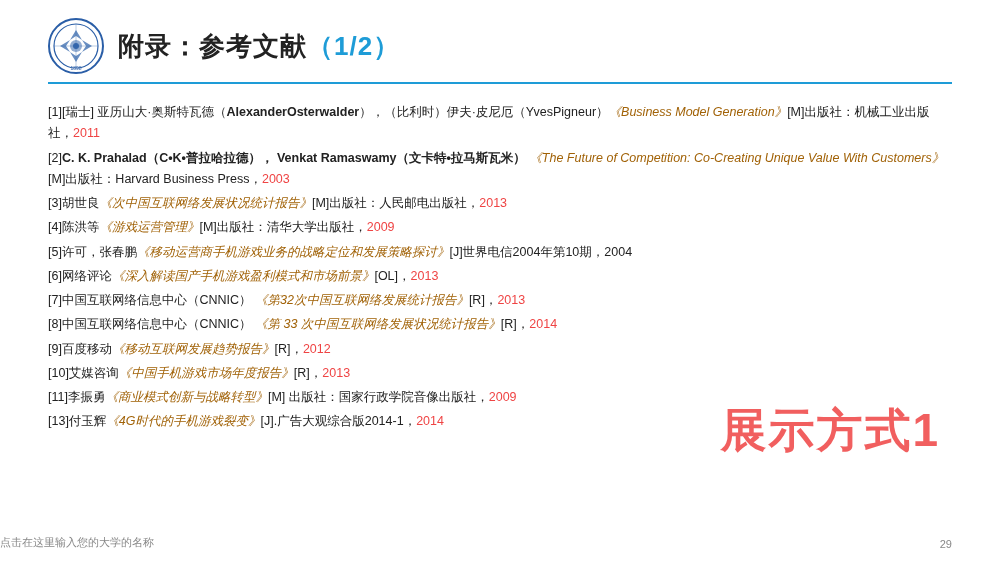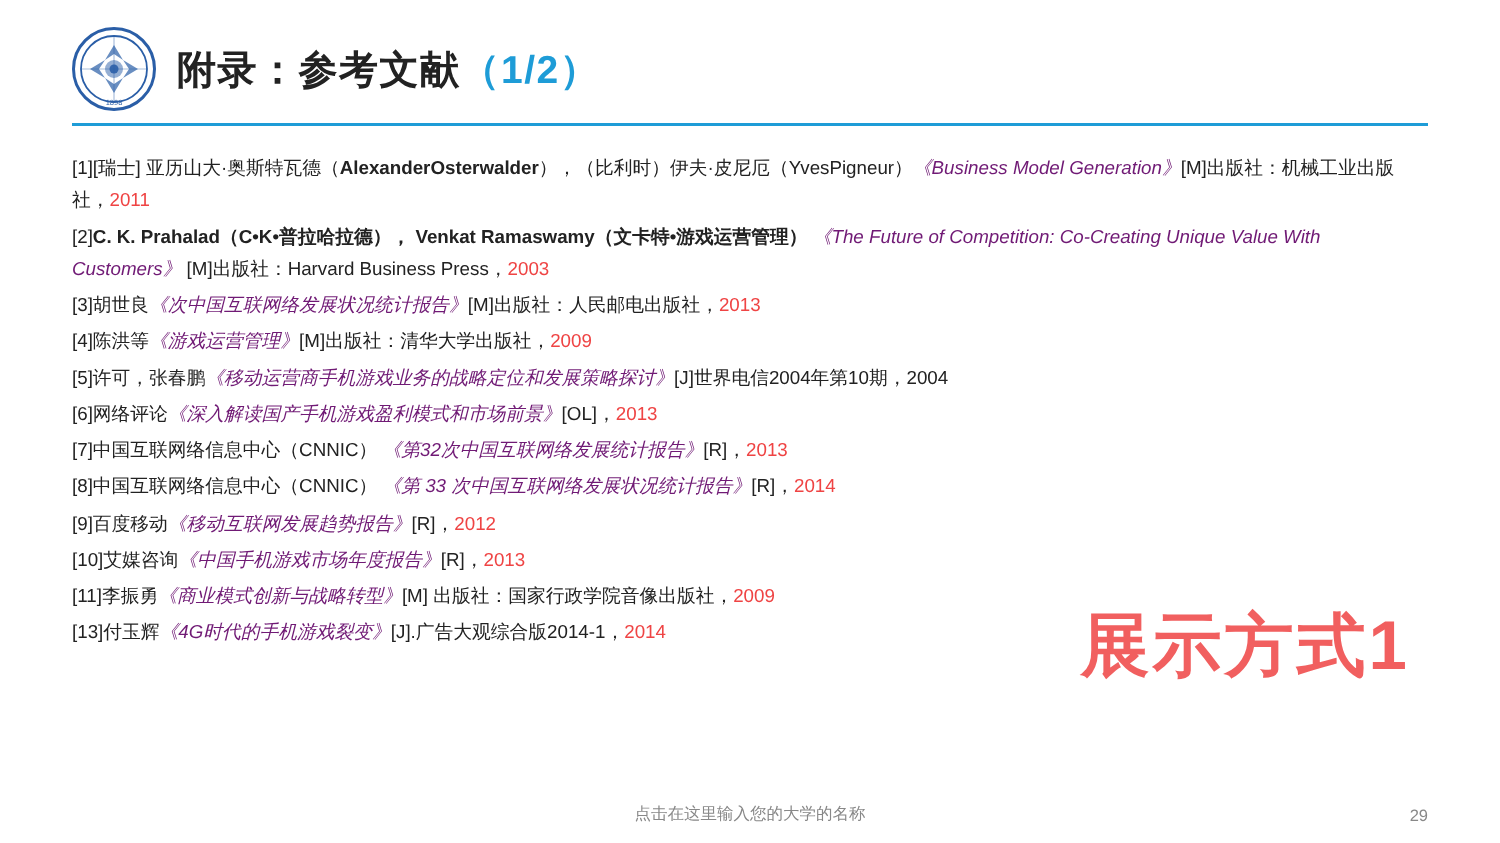--- a/index.html
+++ b/index.html
@@ -59,21 +59,21 @@
       line-height: 1.65;
       font-size: 12.5px;
     }
 
     .ref-item {
       margin-bottom: 3px;
       line-height: 1.7;
     }
 
     .ref-item .blue-link {
-      color: #701a75;
+      color: #a16207;
       font-style: italic;
     }
 
     .ref-item .year {
       color: #ef4444;
     }
 
     .ref-item .bold-author {
       font-weight: bold;
     }
@@ -91,21 +91,20 @@
       pointer-events: none;
     }
 
     
     .footer {
       position: absolute;
       bottom: 12px;
       left: 0;
       right: 0;
       display: flex;
-      justify-content: center;
       align-items: center;
     }
 
     .footer-text {
       color: #888;
       font-size: 11px;
     }
 
     .page-number {
       position: absolute;
@@ -140,21 +139,21 @@
         <text x="28" y="52" text-anchor="middle" font-size="5" fill="#2a5ea7" font-family="Arial">1898</text>
       </svg>
     </div>
     <div class="title-text">
       <span>附录：参考文献</span><span class="highlight">（1/2）</span>
     </div>
   </div>
 
   <div class="content" id="refs-container">
   <div class="ref-item"><span>[1]</span><span>[瑞士] 亚历山大·奥斯特瓦德（</span><span class="bold-author">AlexanderOsterwalder</span><span>），（比利时）伊夫·皮尼厄（YvesPigneur）</span><span class="blue-link">《Business Model Generation》</span><span>[M]出版社：机械工业出版社，</span><span class="year">2011</span></div>
-      <div class="ref-item"><span>[2]</span><span class="bold-author">C. K. Prahalad（C•K•普拉哈拉德），</span><span class="bold-author"> Venkat Ramaswamy（文卡特•游戏运营管理）</span><span>  </span><span class="blue-link">《The Future of Competition: Co-Creating Unique Value With Customers》</span><span> [M]出版社：Harvard Business Press，</span><span class="year">2003</span></div>
+      <div class="ref-item"><span>[2]</span><span class="bold-author">C. K. Prahalad（C•K•普拉哈拉德），</span><span class="bold-author"> Venkat Ramaswamy（文卡特•拉马斯瓦米）</span><span>  </span><span class="blue-link">《The Future of Competition: Co-Creating Unique Value With Customers》</span><span> [M]出版社：Harvard Business Press，</span><span class="year">2003</span></div>
       <div class="ref-item"><span>[3]</span><span>胡世良</span><span class="blue-link">《次中国互联网络发展状况统计报告》</span><span>[M]出版社：人民邮电出版社，</span><span class="year">2013</span></div>
       <div class="ref-item"><span>[4]</span><span>陈洪等</span><span class="blue-link">《游戏运营管理》</span><span>[M]出版社：清华大学出版社，</span><span class="year">2009</span></div>
       <div class="ref-item"><span>[5]</span><span>许可，张春鹏</span><span class="blue-link">《移动运营商手机游戏业务的战略定位和发展策略探讨》</span><span>[J]世界电信2004年第10期，2004</span></div>
       <div class="ref-item"><span>[6]</span><span>网络评论</span><span class="blue-link">《深入解读国产手机游戏盈利模式和市场前景》</span><span>[OL]，</span><span class="year">2013</span></div>
       <div class="ref-item"><span>[7]</span><span>中国互联网络信息中心（CNNIC）</span><span class="blue-link"> 《第32次中国互联网络发展统计报告》</span><span>[R]，</span><span class="year">2013</span></div>
       <div class="ref-item"><span>[8]</span><span>中国互联网络信息中心（CNNIC）</span><span class="blue-link"> 《第 33 次中国互联网络发展状况统计报告》</span><span>[R]，</span><span class="year">2014</span></div>
       <div class="ref-item"><span>[9]</span><span>百度移动</span><span class="blue-link">《移动互联网发展趋势报告》</span><span>[R]，</span><span class="year">2012</span></div>
       <div class="ref-item"><span>[10]</span><span>艾媒咨询</span><span class="blue-link">《中国手机游戏市场年度报告》</span><span>[R]，</span><span class="year">2013</span></div>
       <div class="ref-item"><span>[11]</span><span>李振勇</span><span class="blue-link">《商业模式创新与战略转型》</span><span>[M] 出版社：国家行政学院音像出版社，</span><span class="year">2009</span></div>
       <div class="ref-item"><span>[13]</span><span>付玉辉</span><span class="blue-link">《4G时代的手机游戏裂变》</span><span>[J].广告大观综合版2014-1，</span><span class="year">2014</span></div>

